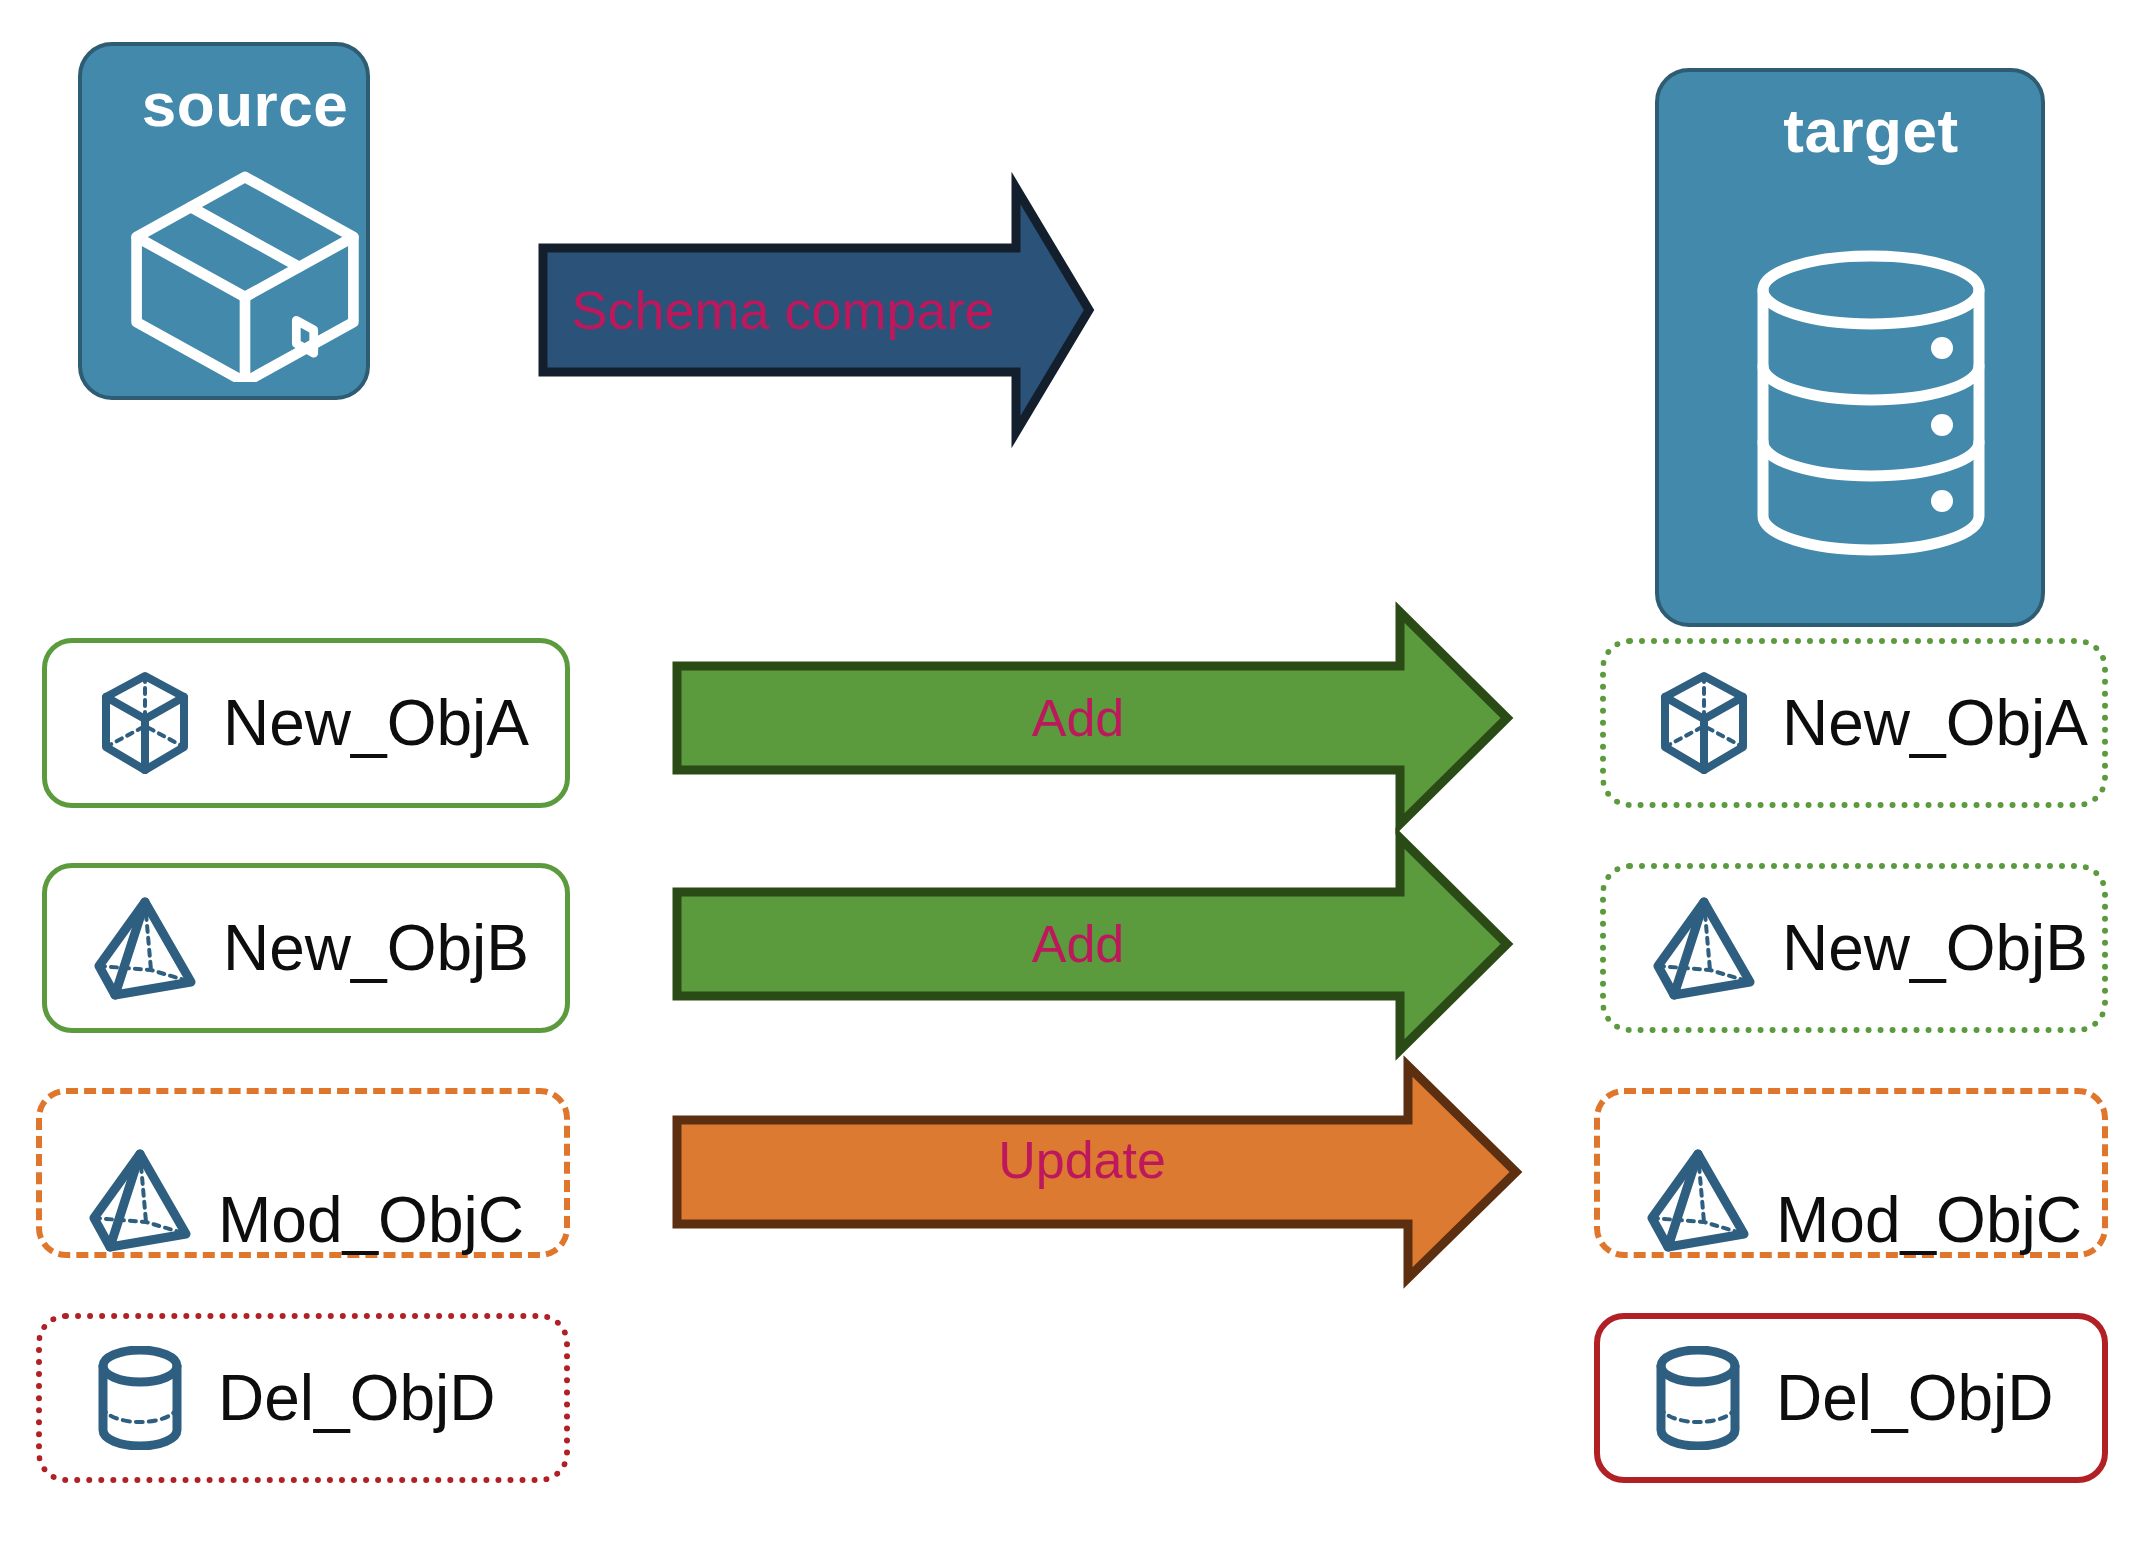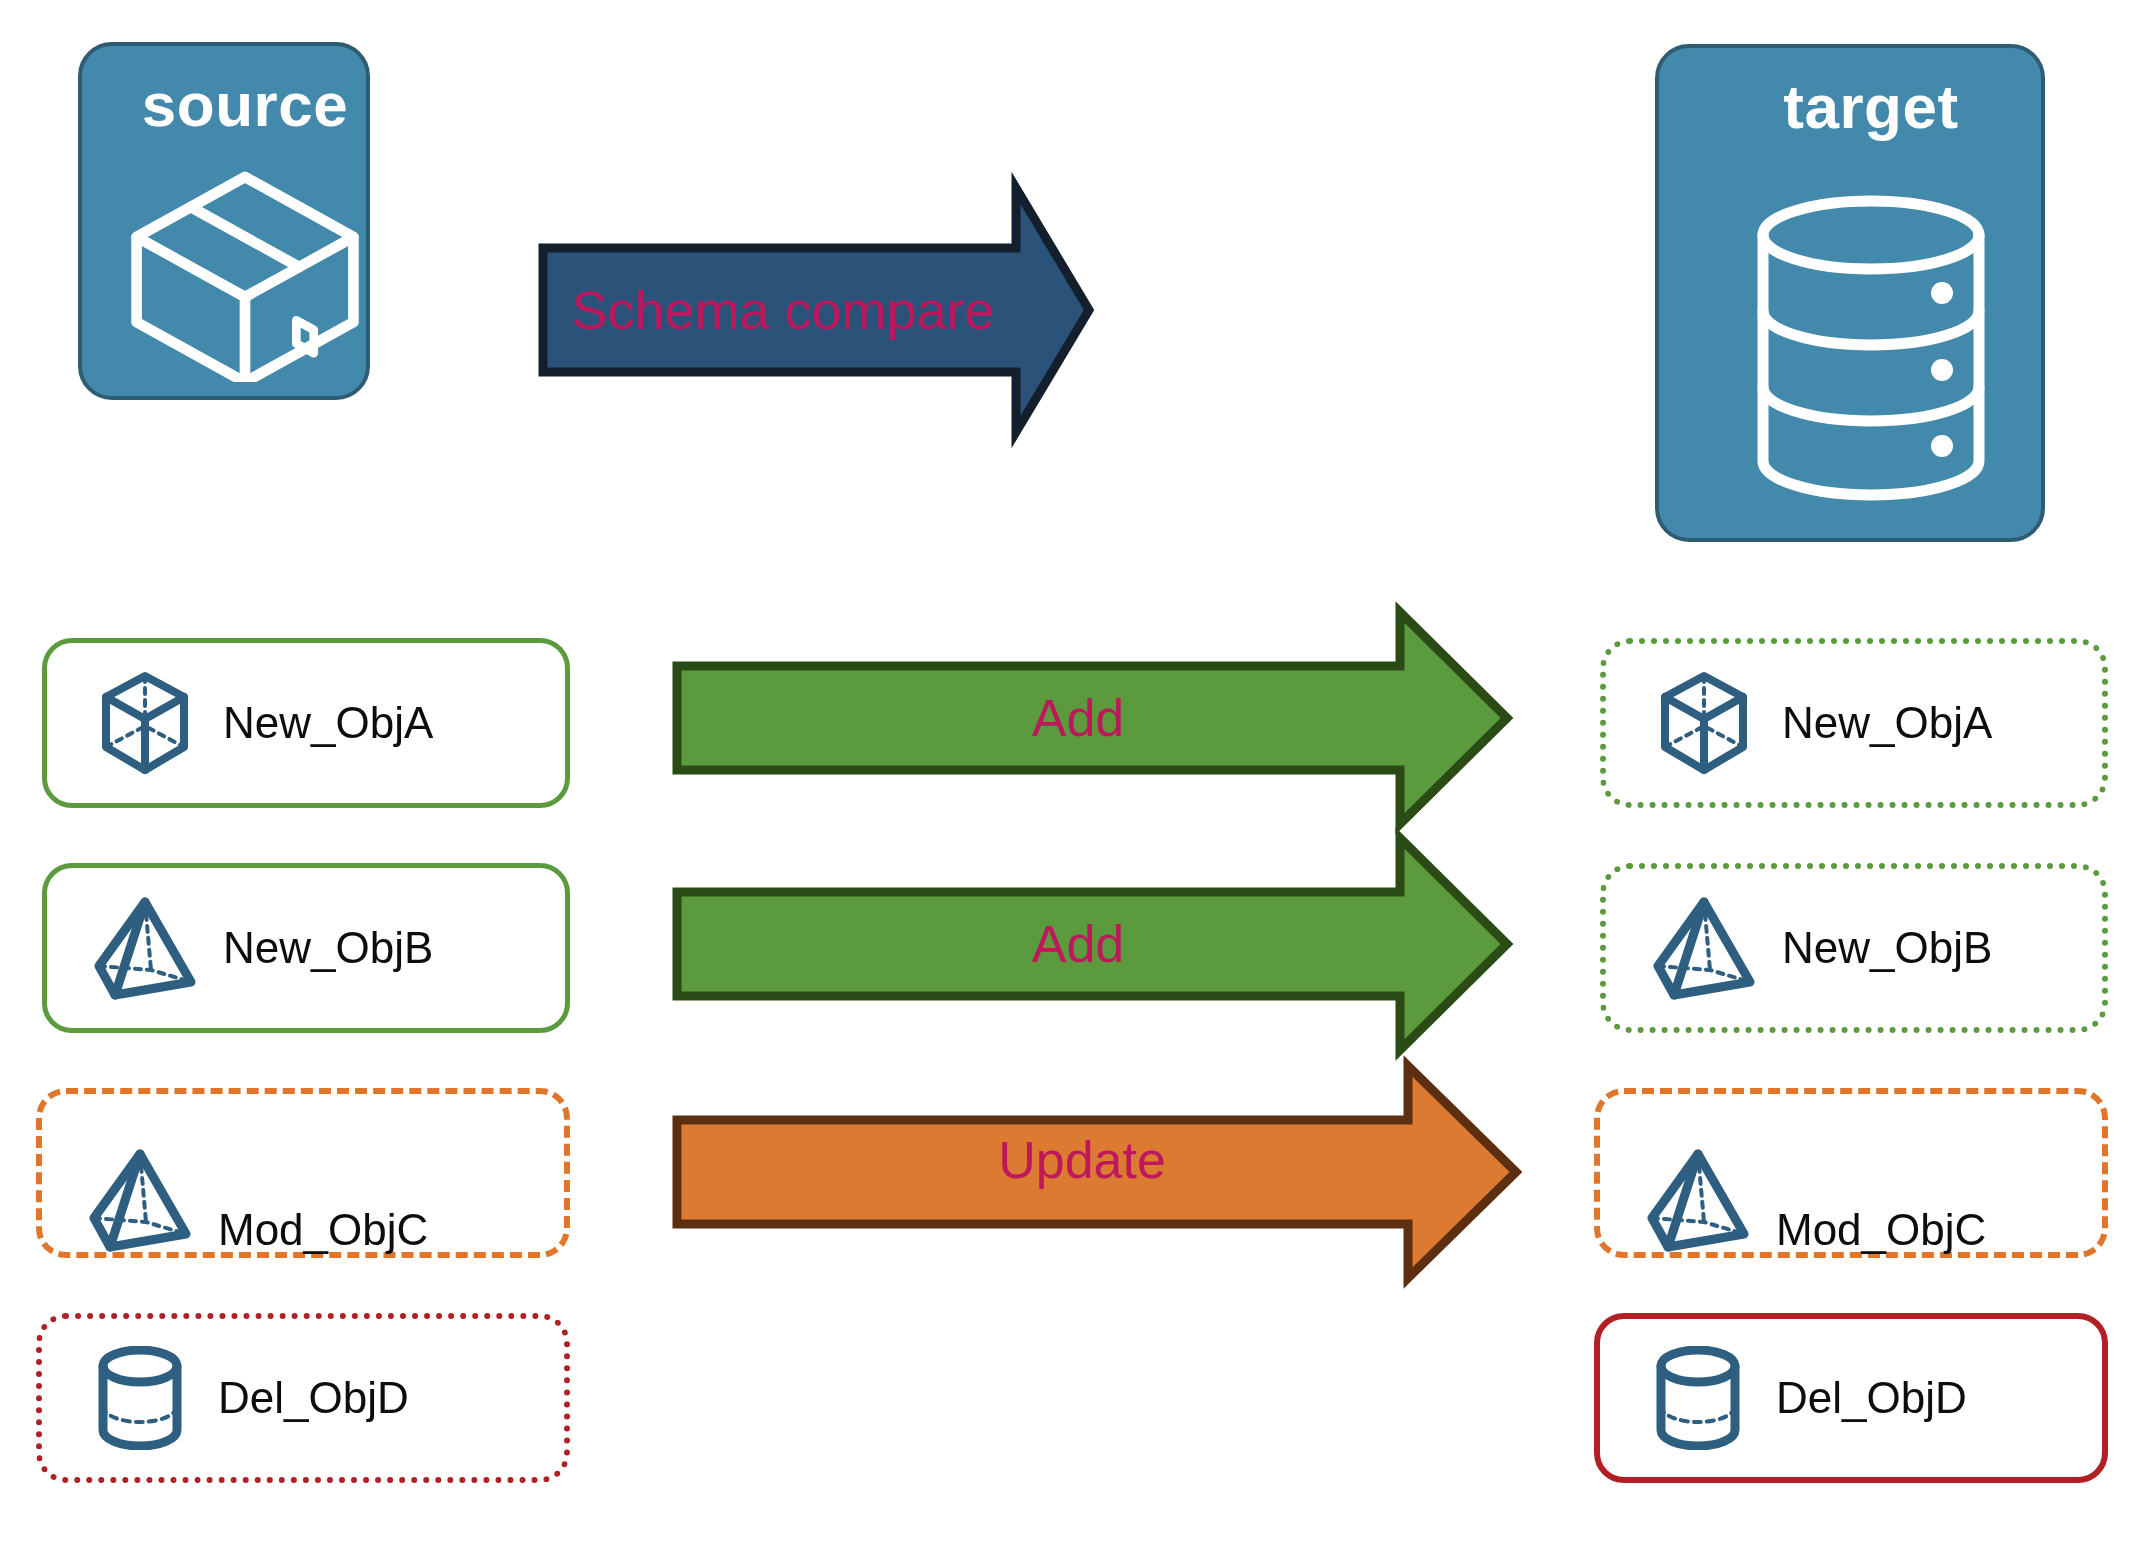--- a/index.html
+++ b/index.html
@@ -48,21 +48,21 @@
     display:flex;
     align-items:center;
     padding-left:46px;
   }
   .obj-card .obj-icon{
     flex:0 0 auto;
     width:104px;height:104px;
     display:flex;align-items:center;justify-content:center;
   }
   .obj-card .obj-label{
-    font-size:44px;
+    font-size:64px;
     color:#0d0d0d;
     margin-left:26px;
     white-space:nowrap;
     line-height:1;
   }
 
   .b-green-solid {border:5px solid #5B9B3E;}
   .b-green-dotted{border:6px dotted #5B9B3E;}
   .b-orange-dash {border:6px dashed #E0762C;align-items:flex-end;}
   .b-red-dotted  {border:6px dotted #B02025;}
@@ -99,21 +99,21 @@
           <polyline points="125,146 125,234"></polyline>
 
           <polyline points="69,53 181,115"></polyline>
 
           <polygon points="178,170 196,180 196,204 178,194" stroke-width="9"></polygon>
         </g>
       </svg>
     </div>
   </div>
 
-  <div class="endpoint" style="left:1655px;top:44px;width:390px;height:498px;gap:19px;">
+  <div class="endpoint" style="left:1655px;top:68px;width:390px;height:559px;gap:19px;">
     <div class="endpoint-label">target</div>
     <div class="endpoint-icon">
       <svg width="260" height="310" viewBox="0 0 260 310" aria-hidden="true">
         <g fill="none" stroke="#ffffff" stroke-width="11" stroke-linejoin="round" stroke-linecap="round">
 
           <path d="M22,42 L22,268 A108,34 0 0 0 238,268 L238,42"></path>
 
           <ellipse cx="130" cy="42" rx="108" ry="34"></ellipse>
 
           <path d="M22,118 A108,34 0 0 0 238,118"></path>

